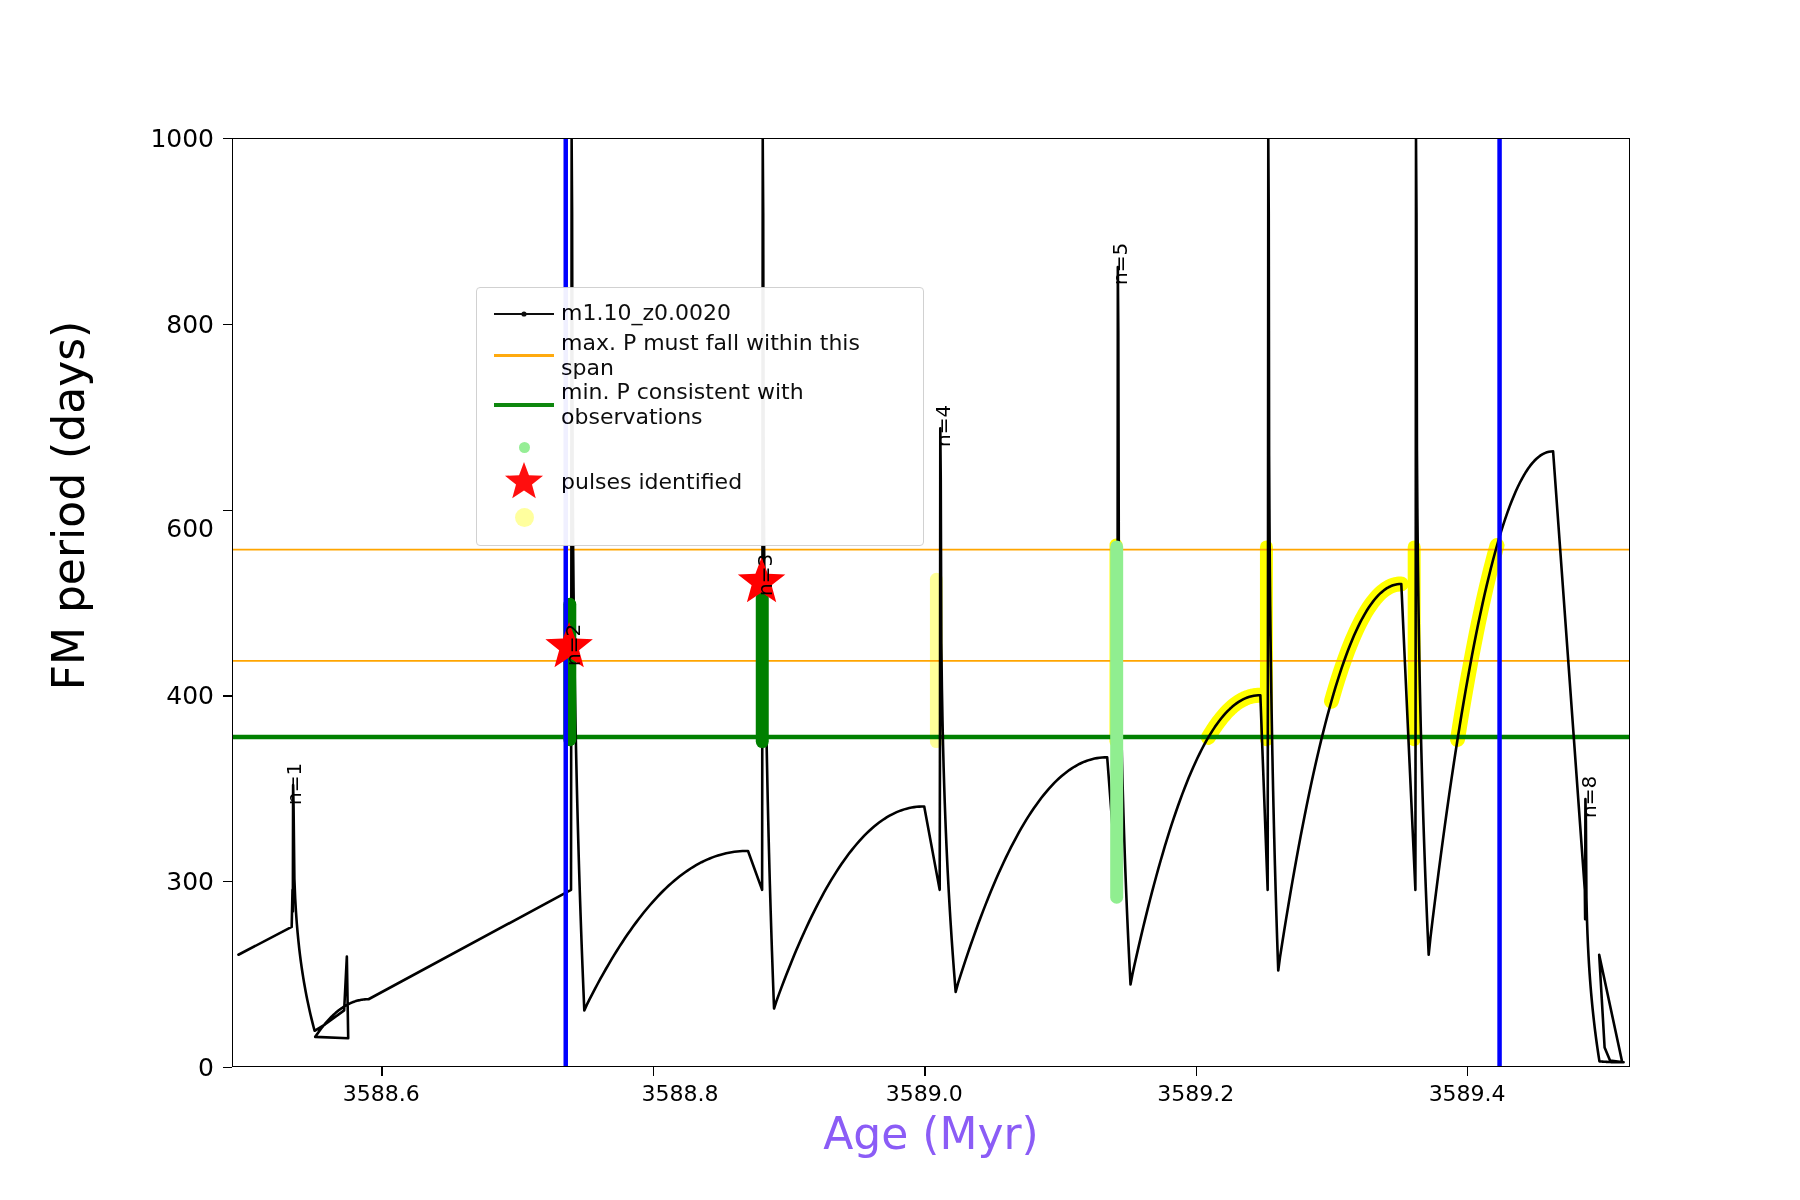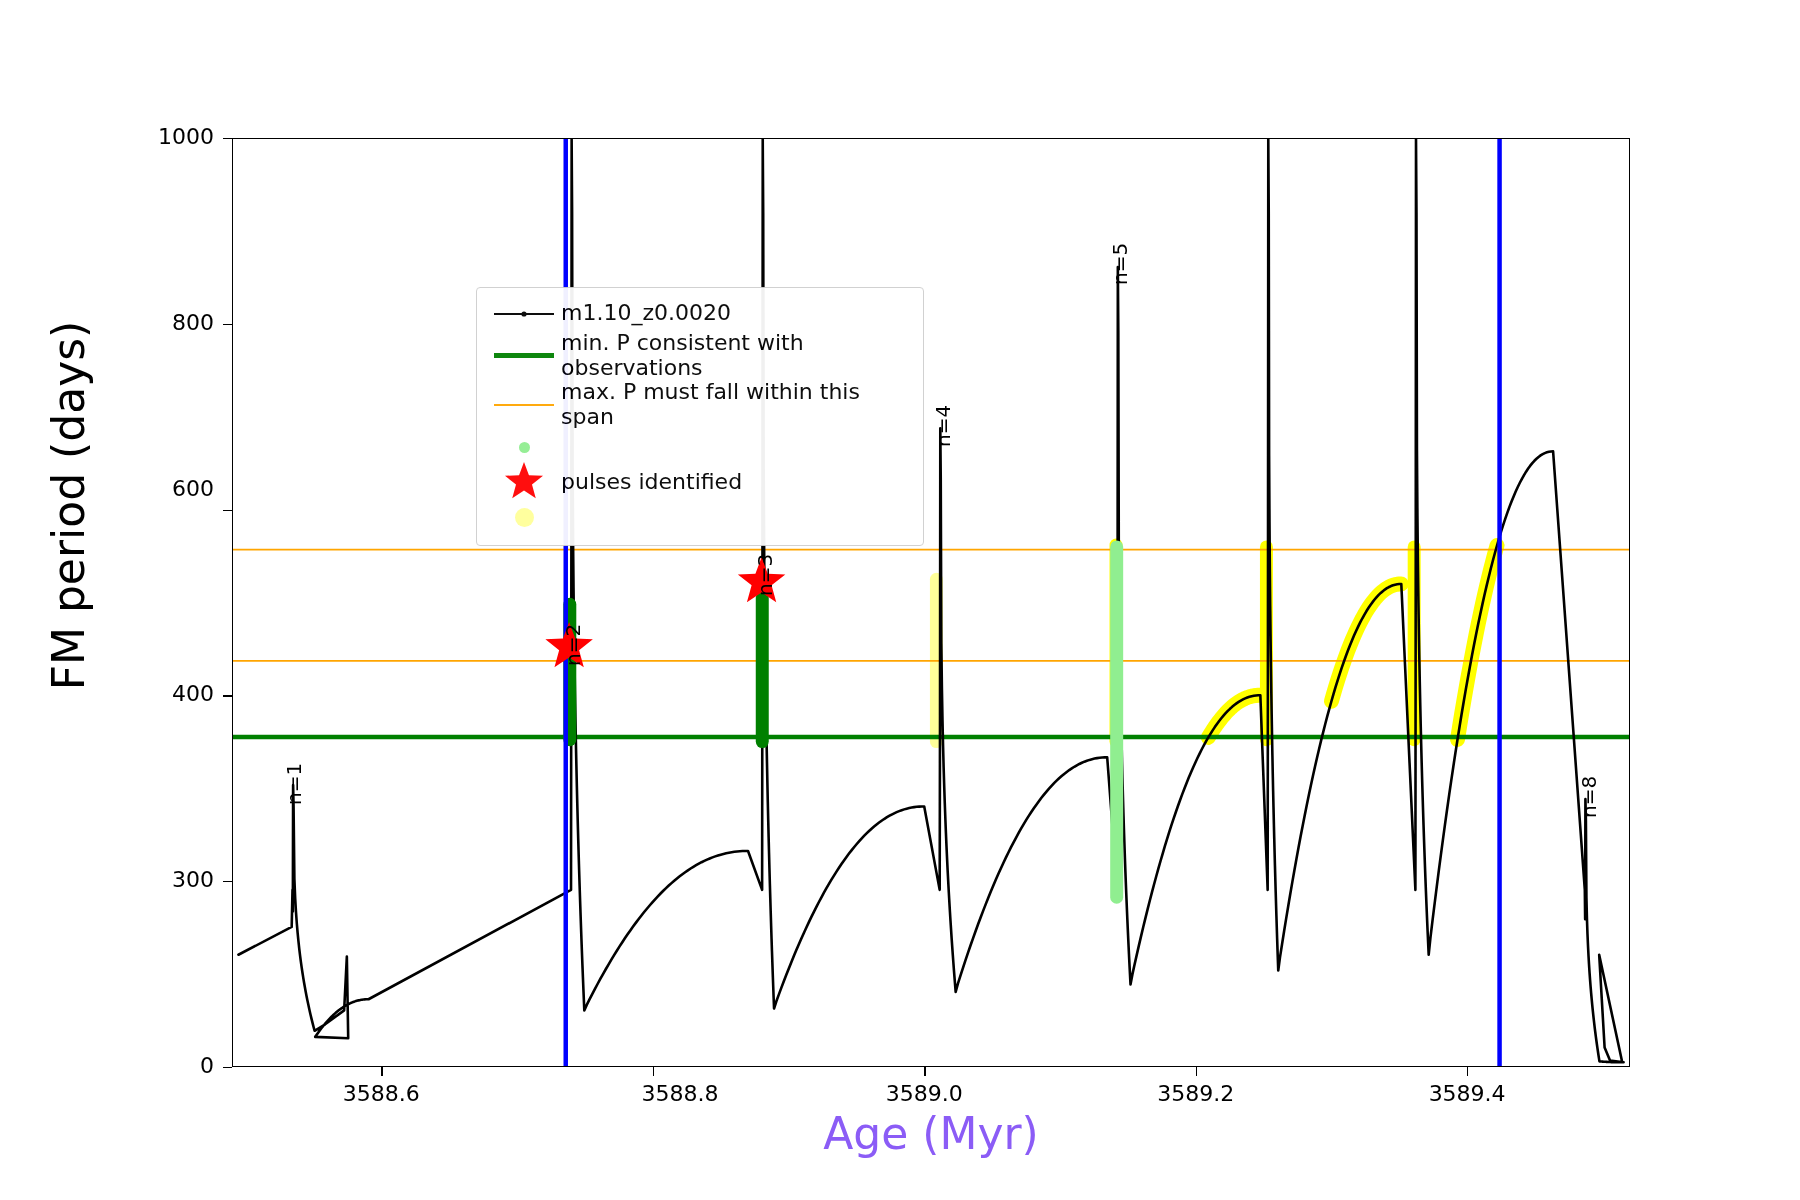--- a/index.html
+++ b/index.html
@@ -15,21 +15,21 @@
     box-sizing:border-box;
     overflow:hidden;
     background:#fff;
   }
   #svg-canvas{position:absolute;left:0;top:0;width:100%;height:100%;display:block;}
 
   
   .ytick{
     position:absolute;
     right:1588px;            
-    font-size:22px;
+    font-size:25px;
     color:#000;
     text-align:right;
     width:86px;
     font-family:"DejaVu Sans",sans-serif;
   }
   .ytick-mark{position:absolute;width:9px;height:1.3px;background:#000;}
   .xtick{
     position:absolute;
     font-size:22px;
     color:#000;
@@ -118,21 +118,21 @@
 
   <div id="ylabel">FM period (days)</div>
 
   <div id="yticks">
       <div class="ytick" style="left: 128px; top: 1053px; right: auto;">0</div>
       <div class="ytick-mark" style="left: 223px; top: 1067px;"></div>
       <div class="ytick" style="left: 128px; top: 867.2px; right: auto;">300</div>
       <div class="ytick-mark" style="left: 223px; top: 881.2px;"></div>
       <div class="ytick" style="left: 128px; top: 681.4px; right: auto;">400</div>
       <div class="ytick-mark" style="left: 223px; top: 695.4px;"></div>
-      <div class="ytick" style="left: 128px; top: 476px; right: auto;">600</div>
+      <div class="ytick" style="left: 128px; top: 514px; right: auto;">600</div>
       <div class="ytick-mark" style="left: 223px; top: 509.6px;"></div>
       <div class="ytick" style="left: 128px; top: 309.8px; right: auto;">800</div>
       <div class="ytick-mark" style="left: 223px; top: 323.8px;"></div>
       <div class="ytick" style="left: 128px; top: 124px; right: auto;">1000</div>
       <div class="ytick-mark" style="left: 223px; top: 138px;"></div>
     </div>
 
   <div id="plot-area">
     <svg id="svg-canvas" viewBox="0 0 1398 929" preserveAspectRatio="none">
       <g id="g-yellow">
@@ -172,29 +172,29 @@
           <div class="legend-key">
             <svg width="64" height="20">
               <line x1="2" x2="62" y1="10" y2="10" stroke="#000000" stroke-width="2"></line>
               <circle cx="32" cy="10" r="2.6" fill="#000000"></circle>
             </svg>
           </div>
           <div class="legend-text">m1.10_z0.0020</div>
         </div>
         <div class="legend-row">
           <div class="legend-key">
+            <div class="key-line" style="background: rgb(255, 165, 0);"></div>
+          </div>
+          <div class="legend-text">max. P must fall within this span</div>
+        </div>
+        <div class="legend-row">
+          <div class="legend-key">
             <div class="key-line-thick" style="background: rgb(0, 128, 0);"></div>
           </div>
           <div class="legend-text">min. P consistent with observations</div>
-        </div>
-        <div class="legend-row">
-          <div class="legend-key">
-            <div class="key-line" style="background: rgb(255, 165, 0);"></div>
-          </div>
-          <div class="legend-text">max. P must fall within this span</div>
         </div>
         <div class="legend-row">
           <div class="legend-key">
             <div class="key-dot" style="background: rgb(144, 238, 144);"></div>
           </div>
         </div>
         <div class="legend-row">
           <div class="legend-key">
             <svg width="64" height="42">
               <path d="M32.00 1.00L36.94 14.20L51.02 14.82L39.99 23.60L43.76 37.18L32.00 29.40L20.24 37.18L24.01 23.60L12.98 14.82L27.06 14.20Z" fill="#ff0000"></path>

